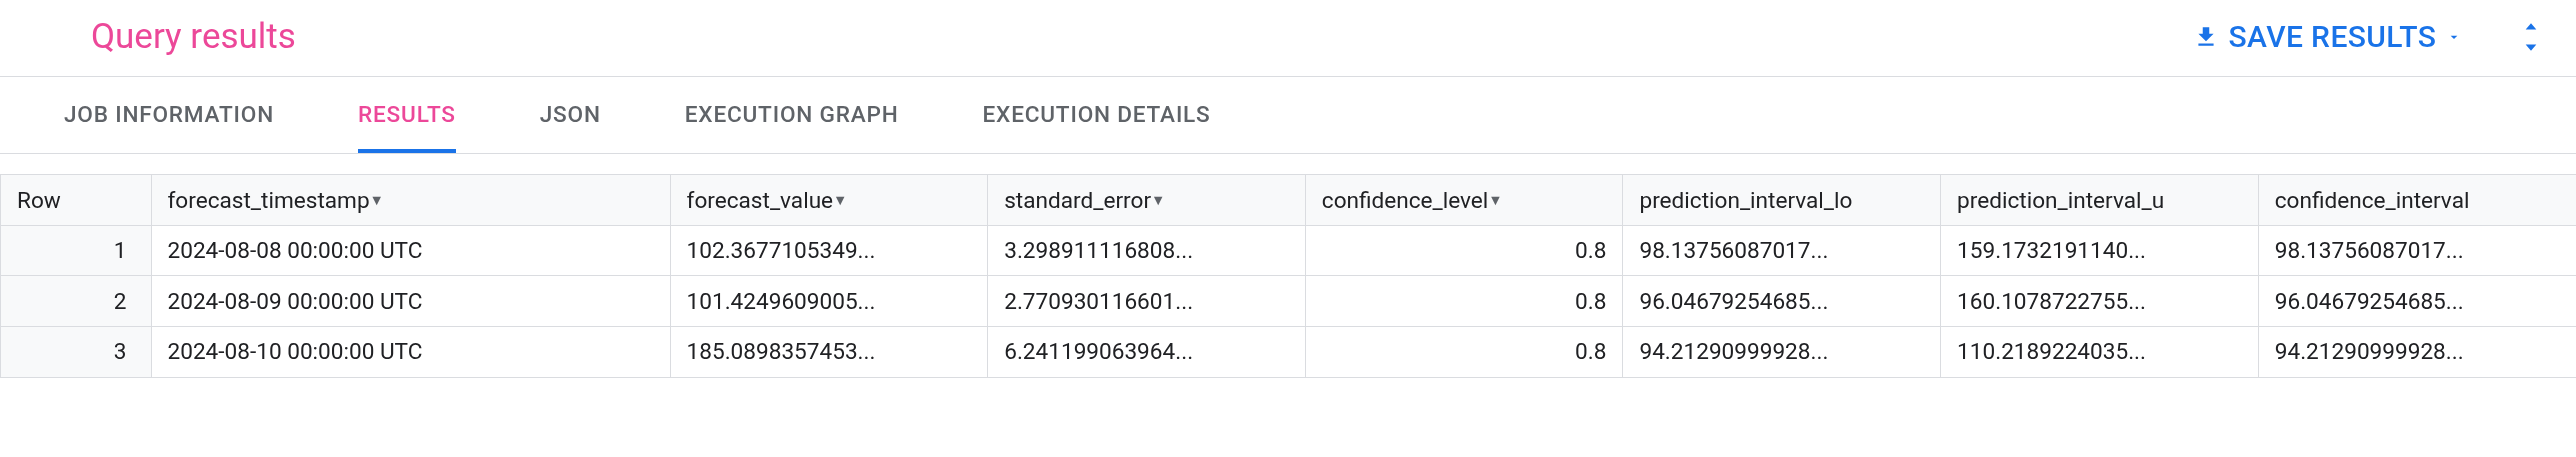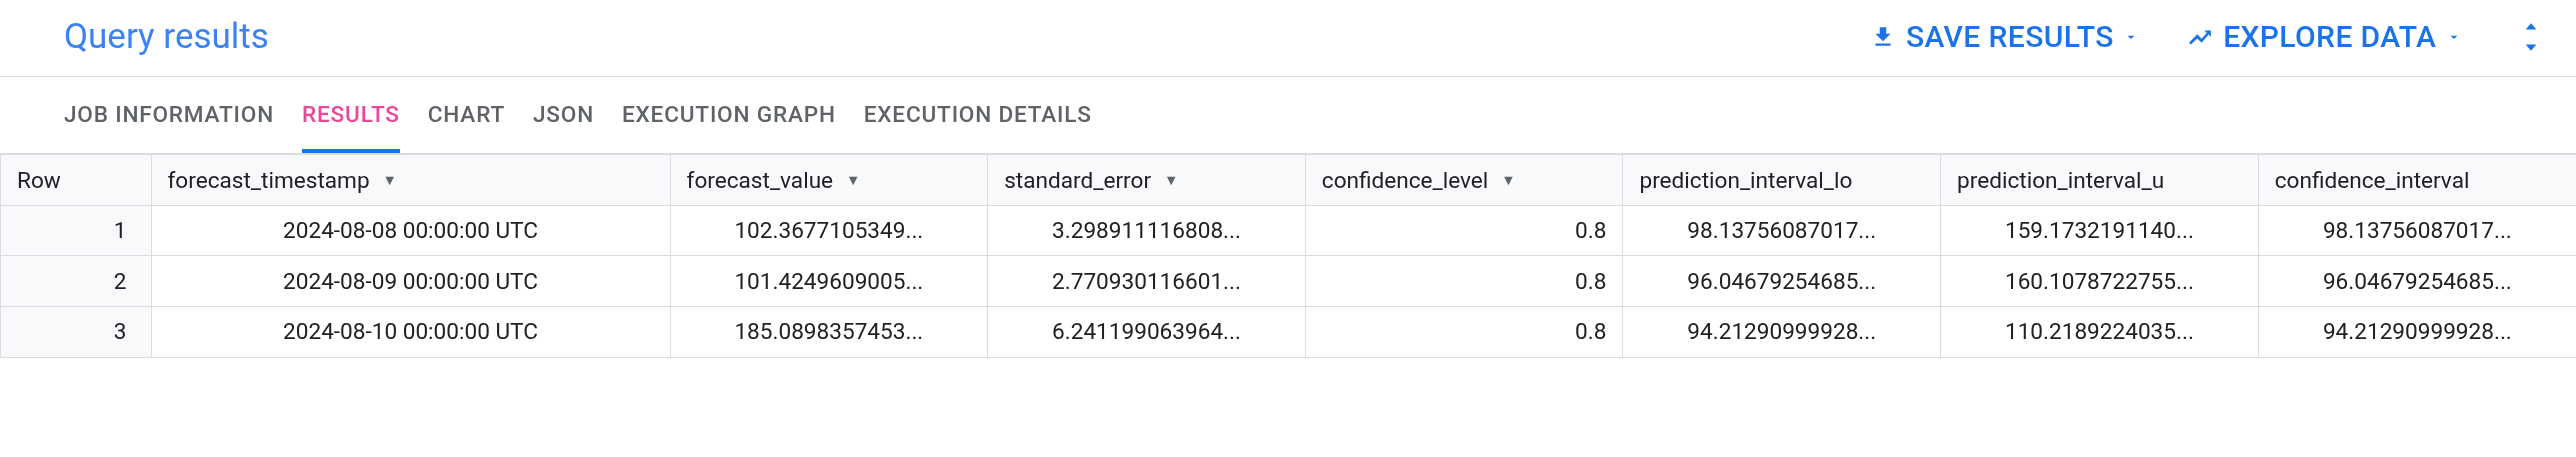--- a/index.html
+++ b/index.html
@@ -16,21 +16,22 @@
     .header {
       display: flex;
       align-items: center;
       justify-content: space-between;
       padding: 16px 32px 19.3px 64px;
       border-bottom: 0.8px solid #dadce0;
     }
     .title {
       font-size: 35px;
       font-weight: 400;
-      color: #3b82f6;
+      color: #ec4899;
+      margin-left: 27px;
     }
     .actions {
       display: flex;
       align-items: center;
       gap: 48px;
     }
     .action-btn {
       display: flex;
       align-items: center;
       gap: 9.7px;
@@ -48,21 +49,21 @@
       flex-direction: column;
       cursor: pointer;
       color: #1a73e8;
       padding-left: 8px;
     }
     .expand-btn svg {
       fill: #1a73e8;
     }
     .tabs {
       display: flex;
-      gap: 28px;
+      gap: 84px;
       padding: 0 64px;
       border-bottom: 0.8px solid #dadce0;
     }
     .tab {
       padding: 24px 0 21px 0;
       color: #5f6368;
       font-weight: 500;
       font-size: 22.6px;
       letter-spacing: 0.8px;
       cursor: pointer;
@@ -72,20 +73,21 @@
       color: #ec4899;
       border-bottom-color: #1a73e8;
     }
     .table-wrapper {
       overflow-x: hidden;
     }
     table {
       border-collapse: collapse;
       width: 100%;
       table-layout: fixed;
+      margin-top: 20px;
     }
     th {
       background: #f8f9fa;
       text-align: left;
       padding: 11.3px 16px;
       font-weight: 400;
       font-size: 22.6px;
       color: #202124;
       border: 0.8px solid #dadce0;
       white-space: nowrap;
@@ -100,35 +102,33 @@
     }
     th.num-col {
       width: 306px;
     }
     th.last-col {
       border-right: none;
     }
     .th-content {
       display: flex;
       align-items: center;
-      gap: 13px;
     }
     .th-arrow {
       font-size: 14.5px;
       color: #5f6368;
     }
     td {
       padding: 11.3px 16px;
       border: 0.8px solid #dadce0;
       font-size: 22.6px;
       color: #202124;
       white-space: nowrap;
       overflow: hidden;
       text-overflow: clip;
-      text-align: center;
     }
     td.row-num {
       text-align: right;
       background: #f8f9fa;
       padding-right: 24px;
     }
     td.num-right {
       text-align: right;
     }
     td.last-cell {
@@ -143,41 +143,31 @@
   <div class="actions">
     <div class="action-btn">
       <svg width="26" height="26" viewBox="0 0 24 24">
           <path d="M19 9h-4V3H9v6H5l7 7 7-7zM5 18v2h14v-2H5z"></path>
         </svg>
       <span>SAVE RESULTS</span>
       <svg width="16" height="16" viewBox="0 0 24 24">
           <path d="M7 10l5 5 5-5z"></path>
         </svg>
     </div>
-    <div class="action-btn">
-      <svg width="26" height="26" viewBox="0 0 24 24">
-          <path d="M3.5 18.5l6-6 4 4L22 6.92 20.59 5.5l-7.09 8-4-4L2 17l1.5 1.5zM16 6l2.29 2.29-4.88 5.59-4-4L2 17.29 3.71 19l5.7-5.7 4 4 6.59-7.59L22 12V6h-6z"></path>
-        </svg>
-      <span>EXPLORE DATA</span>
-      <svg width="16" height="16" viewBox="0 0 24 24">
-          <path d="M7 10l5 5 5-5z"></path>
-        </svg>
-    </div>
     <div class="expand-btn">
       <svg width="26" height="32" viewBox="0 0 24 30">
           <path d="M12 2 L7 8 L17 8 Z M12 28 L7 22 L17 22 Z"></path>
         </svg>
     </div>
   </div>
 </div>
 
 <div class="tabs">
   <div class="tab">JOB INFORMATION</div>
   <div class="tab active">RESULTS</div>
-  <div class="tab">CHART</div>
   <div class="tab">JSON</div>
   <div class="tab">EXECUTION GRAPH</div>
   <div class="tab">EXECUTION DETAILS</div>
 </div>
 
 <div class="table-wrapper">
   <table>
     <thead>
       <tr>
         <th class="row-col">

